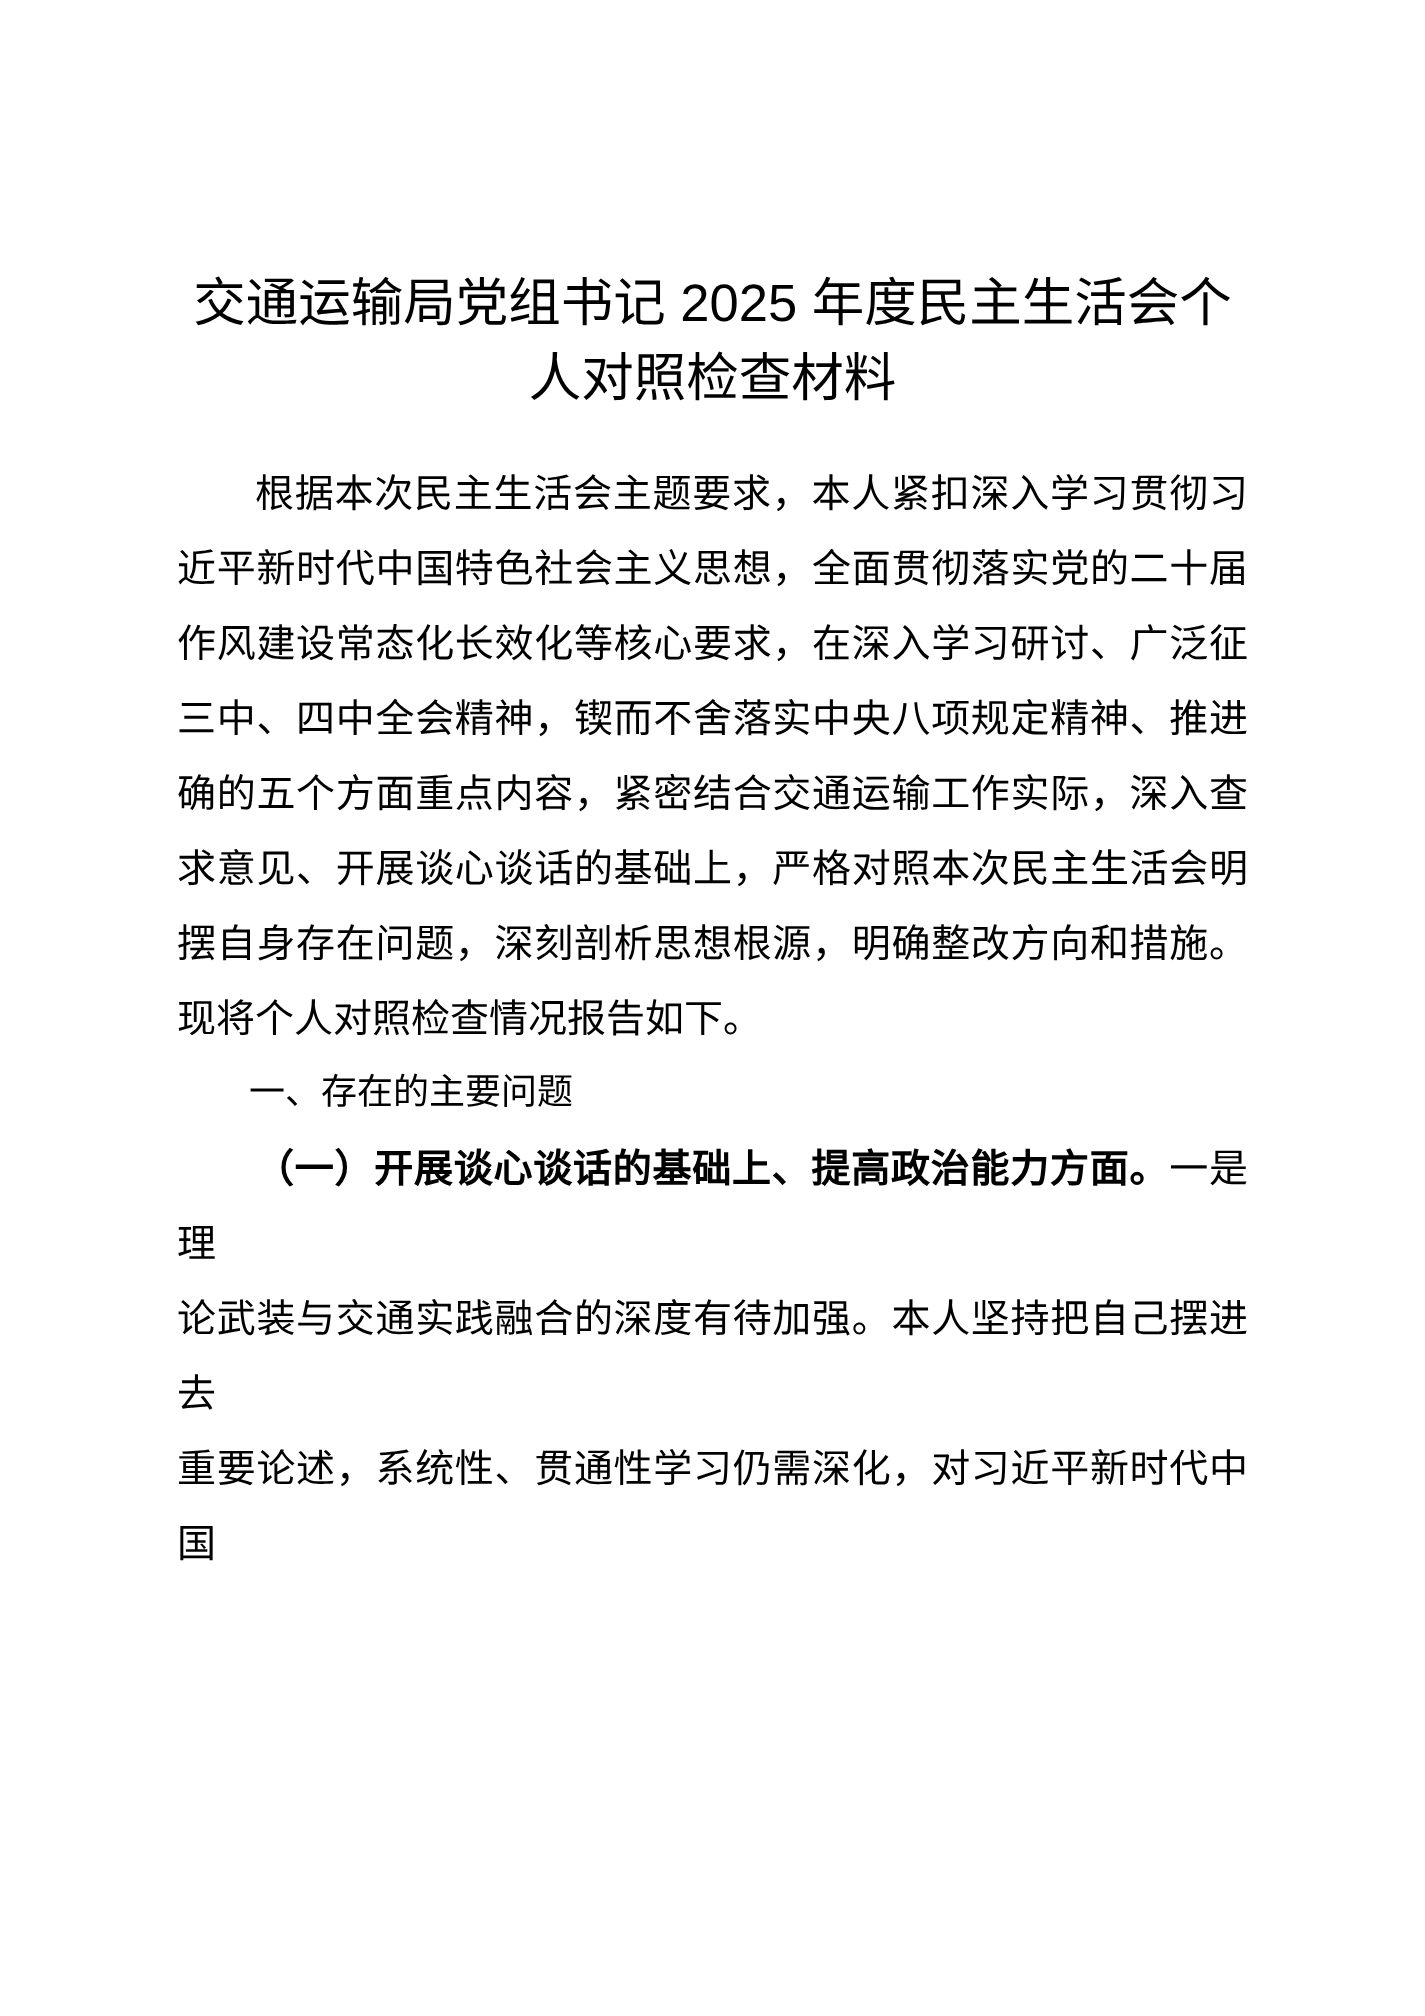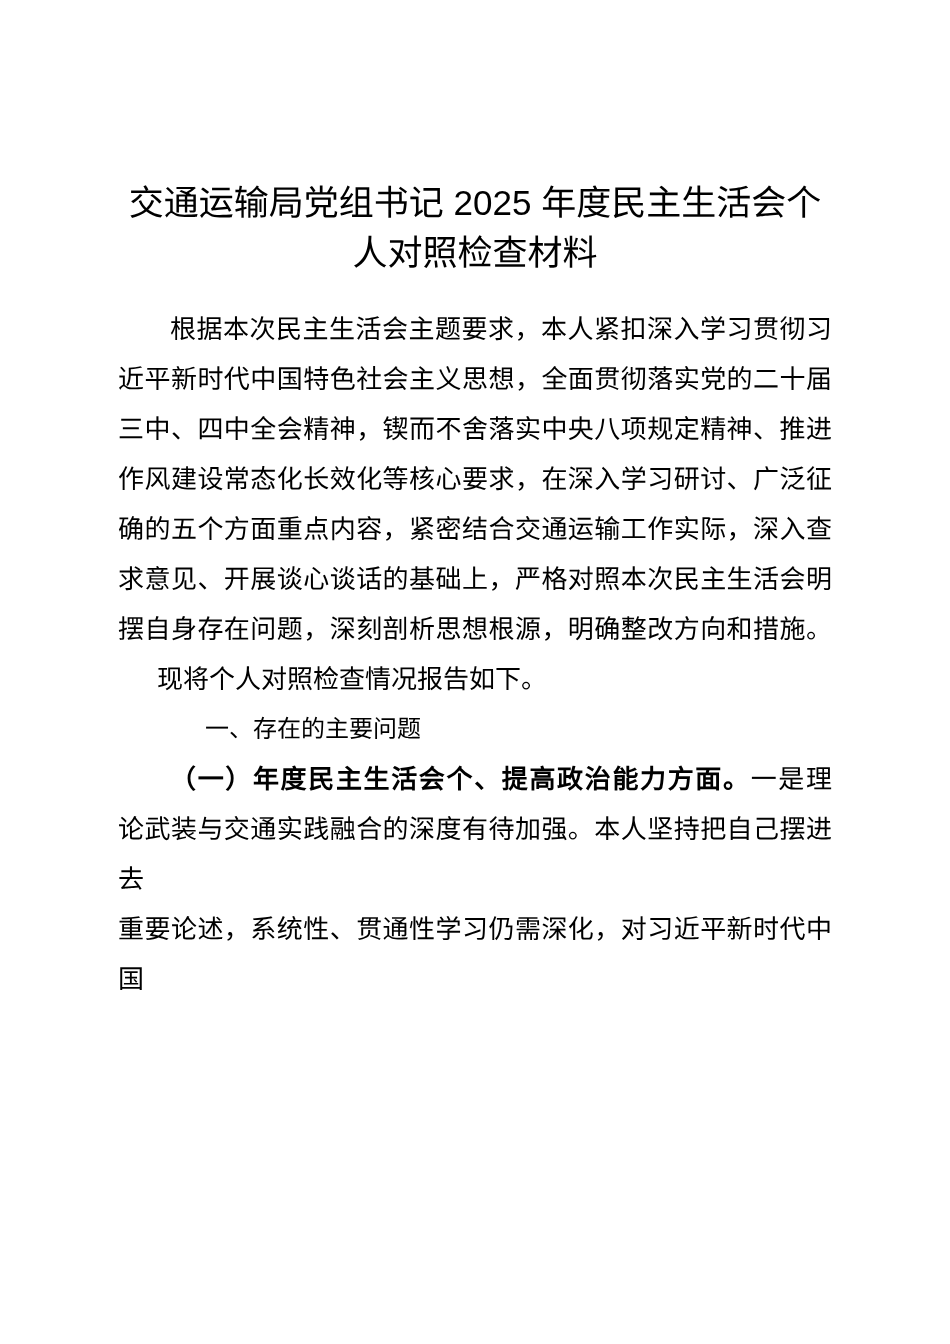--- a/index.html
+++ b/index.html
@@ -32,49 +32,49 @@
     font-size: 26px;
     line-height: 50px;
     font-weight: 400;
   }
   .para { margin: 0; }
   .line {
     text-align: justify;
     text-align-last: justify;
     text-justify: inter-character;
   }
-  .line.flush { text-align-last: left; margin-left: 39px; }
+  .line.flush { text-align-last: left; }
   .line.indent { text-indent: 52px; }
   .para.heading .line {
     font-size: 24px;
     text-indent: 48px;
   }
   .seg-bold { font-weight: 700; }
 </style>
 </head>
 <body>
 
 <div class="page">
   <h1 class="doc-title">
     <div class="title-line">交通运输局党组书记 2025 年度民主生活会个</div>
     <div class="title-line">人对照检查材料</div>
   </h1>
   <div class="doc-body" id="doc-body">
       <div class="para body">
         <div class="line indent"><span class="seg">根据本次民主生活会主题要求，本人紧扣深入学习贯彻习</span></div>
         <div class="line"><span class="seg">近平新时代中国特色社会主义思想，全面贯彻落实党的二十届</span></div>
+        <div class="line"><span class="seg">作风建设常态化长效化等核心要求，在深入学习研讨、广泛征</span></div>
         <div class="line"><span class="seg">三中、四中全会精神，锲而不舍落实中央八项规定精神、推进</span></div>
-        <div class="line"><span class="seg">作风建设常态化长效化等核心要求，在深入学习研讨、广泛征</span></div>
         <div class="line"><span class="seg">确的五个方面重点内容，紧密结合交通运输工作实际，深入查</span></div>
         <div class="line"><span class="seg">求意见、开展谈心谈话的基础上，严格对照本次民主生活会明</span></div>
         <div class="line"><span class="seg">摆自身存在问题，深刻剖析思想根源，明确整改方向和措施。</span></div>
         <div class="line flush"><span class="seg">现将个人对照检查情况报告如下。</span></div>
       </div>
       <div class="para heading">
         <div class="line flush"><span class="seg">一、存在的主要问题</span></div>
       </div>
       <div class="para body">
-        <div class="line indent"><span class="seg-bold">（一）年度民主生活会个、提高政治能力方面。</span><span class="seg">一是理</span></div>
+        <div class="line indent"><span class="seg-bold">（一）开展谈心谈话的基础上、提高政治能力方面。</span><span class="seg">一是理</span></div>
         <div class="line"><span class="seg">论武装与交通实践融合的深度有待加强。本人坚持把自己摆进去</span></div>
         <div class="line"><span class="seg">重要论述，系统性、贯通性学习仍需深化，对习近平新时代中国</span></div>
       </div>
     </div>
 </div>
 
 </body></html>

